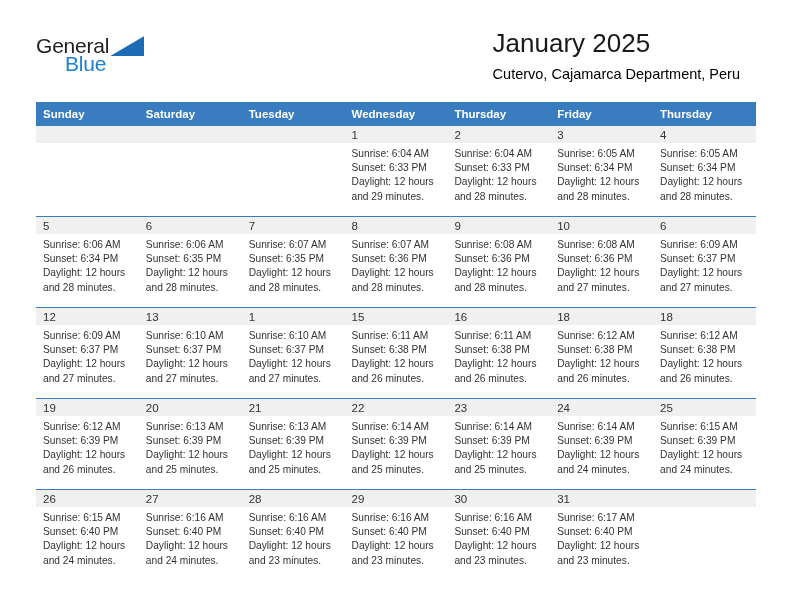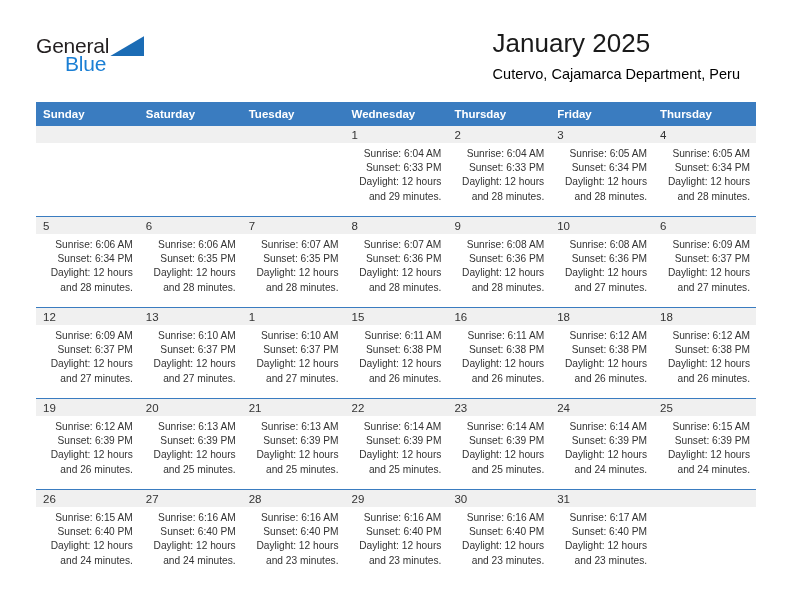--- a/index.html
+++ b/index.html
@@ -70,21 +70,20 @@
     color:#333333;
     padding:2px 0 0 7px;
     line-height:15px;
   }
   .cell.empty .daynum { background:#f0f0f0; }
   .info {
     padding:4px 6px 0 7px;
     font-size:10.2px;
     color:#333333;
     line-height:14.2px;
-    text-align:right;
   }
   .info div { white-space:nowrap; }
 </style>
 </head>
 <body>
 
 <div class="page">
 
   <div class="header">
     <div class="logo">

